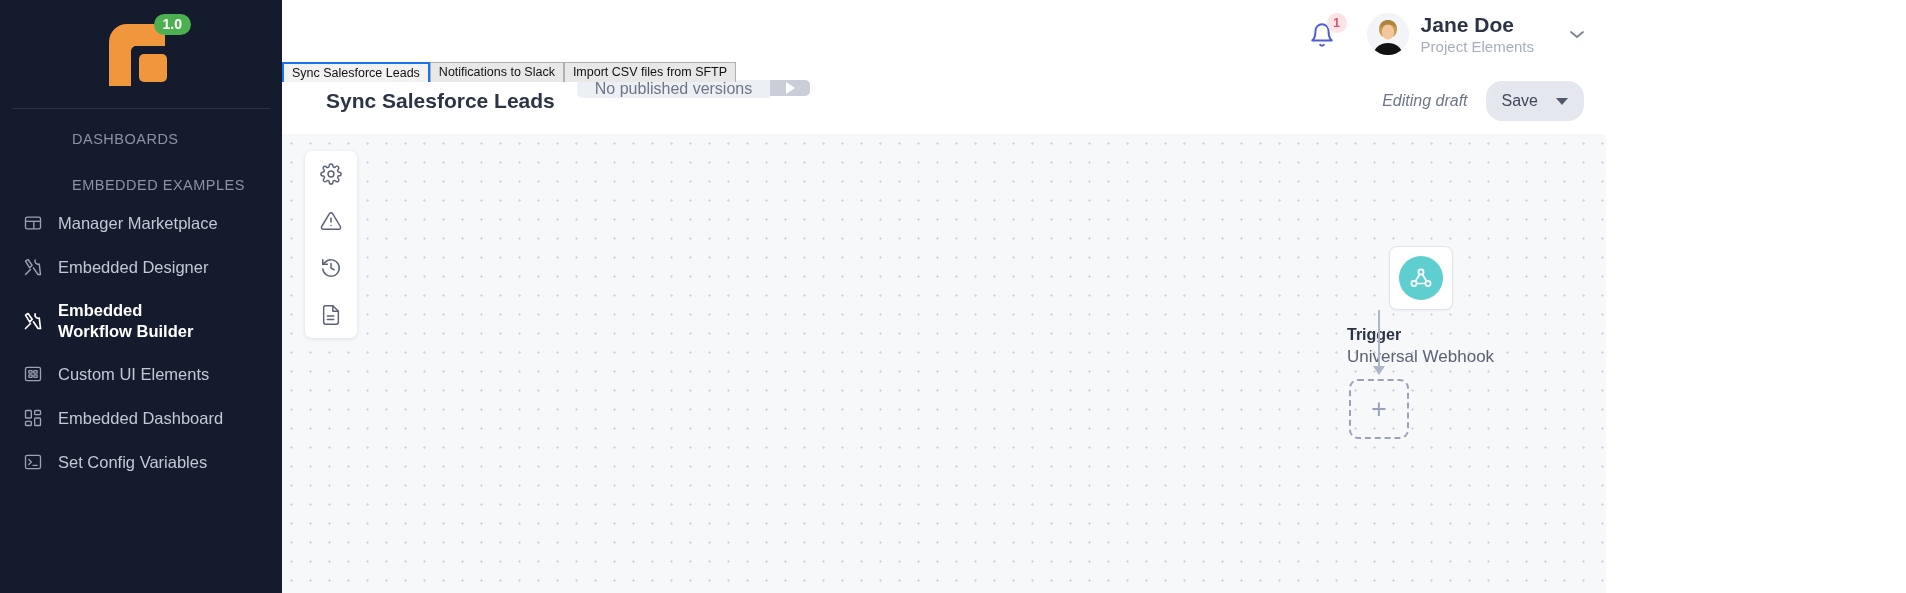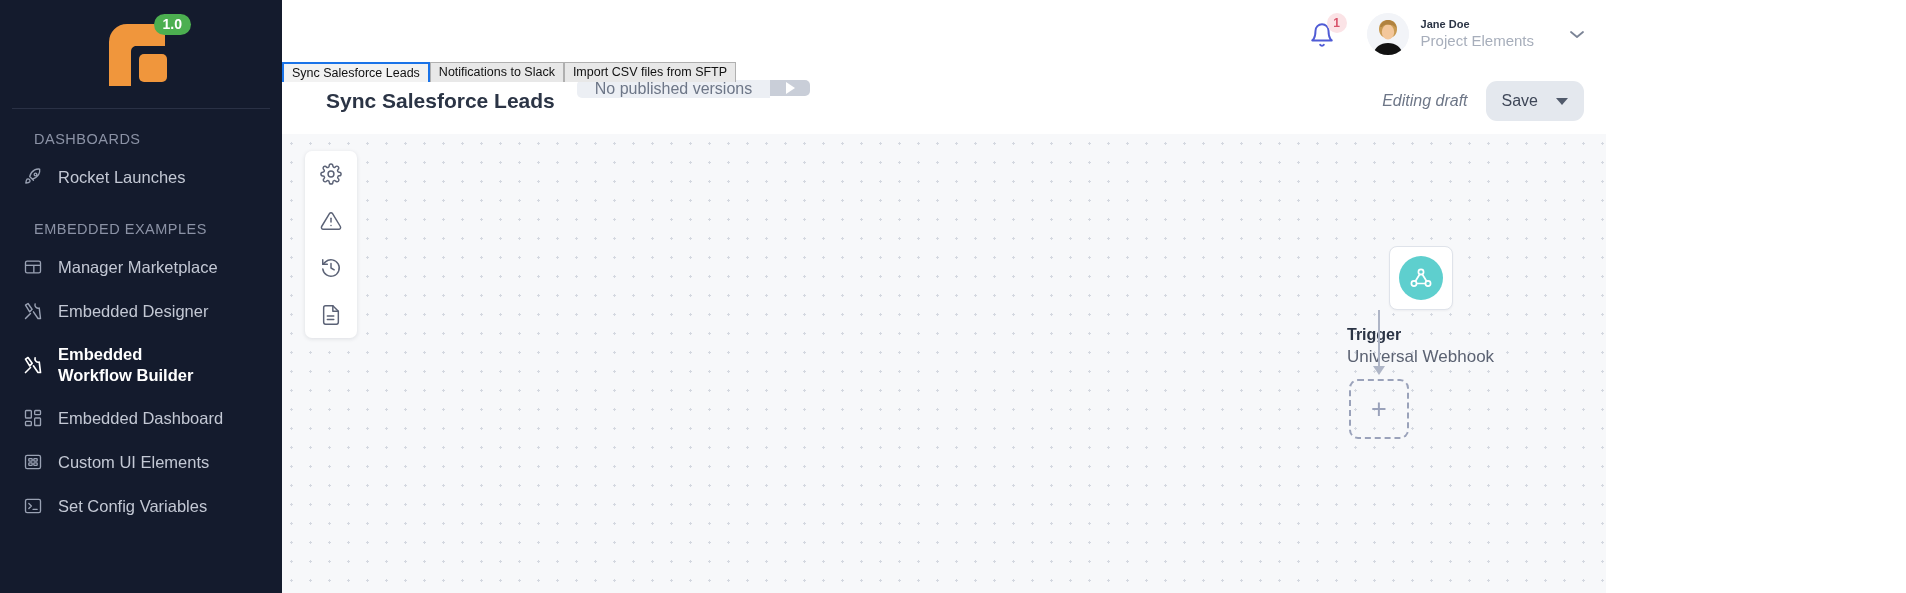--- a/index.html
+++ b/index.html
@@ -32,21 +32,21 @@
     position: absolute; right: -14px; top: -6px;
     background: #4caf50; color: #fff;
     border-radius: 999px;
     font-size: 14px; font-weight: 700;
     padding: 3px 9px;
     line-height: 1.1;
   }
   .sb-divider { height: 1px; background: #2a3145; margin: 0 12px; }
   .sb-section {
     color: #8b92a5; font-size: 14.5px; letter-spacing: .5px;
-    padding: 22px 22px 8px 34px; text-transform: uppercase;
+    padding: 22px 22px 8px 34px; text-transform: uppercase; margin-left: 38px;
   }
   .sb-item {
     display: flex; align-items: center; gap: 14px;
     padding: 11px 22px;
     color: #c3c8d4; font-size: 16.5px;
     cursor: pointer;
     line-height: 1.25;
   }
   .sb-item .sb-ico { flex: 0 0 22px; width: 22px; height: 22px; display:flex; align-items:center; justify-content:center; }
   .sb-item .sb-ico svg { width: 20px; height: 20px; }
@@ -71,21 +71,21 @@
   .bell-badge {
     position: absolute; right: -6px; top: -4px;
     width: 20px; height: 20px; border-radius: 50%;
     background: #fbe3e6; color: #d8546b;
     font-size: 12px; font-weight: 700;
     display: flex; align-items: center; justify-content: center;
   }
   .user-block { display: flex; align-items: center; gap: 12px; cursor: pointer; }
   .avatar { width: 42px; height: 42px; border-radius: 50%; overflow: hidden; position: relative; background: #f2f4f8; }
   .user-text { line-height: 1.25; }
-  .user-name { font-size: 11px; font-weight: 700; color: #2b3445; }
+  .user-name { font-size: 21px; font-weight: 700; color: #2b3445; }
   .user-role { font-size: 15px; color: #a7aebb; }
   .user-caret { margin-left: 22px; color: #7b8496; font-size: 15px; }
 
   
   .tabstrip {
     position: absolute; left: 0; top: 62px;
     display: flex; align-items: flex-end; gap: 0;
     z-index: 20; height: 20px;
   }
   .btab {
@@ -127,21 +127,21 @@
     width: 40px; background: #c9ced8;
     border-radius: 0 5px 5px 0;
     display: flex; align-items: center; justify-content: center;
     cursor: pointer;
   }
   .play-btn svg { width: 16px; height: 16px; }
   .wf-right { margin-left: auto; display: flex; align-items: center; gap: 18px; }
   .draft-txt { font-style: italic; font-size: 16px; color: #6d7687; }
   .save-btn {
     background: #e4e8ee; color: #3e4657;
-    font-size: 16px; border: none; border-radius: 11px;
+    font-size: 16px; border: none; border-radius: 16px;
     height: 40px; padding: 0 16px;
     display: flex; align-items: center; gap: 18px;
     cursor: pointer;
   }
   .save-caret { font-size: 10px; color: #515a6b; }
 
   
   .canvas {
     flex: 1; position: relative;
     background-color: #f7f8fa;
@@ -213,30 +213,20 @@
           <rect x="34" y="34" width="28" height="28" rx="5" fill="#f0963c"></rect>
         </svg>
         <span class="logo-badge">1.0</span>
       </div>
     </div>
 
     <div class="sb-divider"></div>
 
     <div class="sb-section">DASHBOARDS</div>
 
-    <div class="sb-item">
-      <span class="sb-ico">
-        <svg viewBox="0 0 24 24" fill="none" stroke="#9aa2b4" stroke-width="1.6" stroke-linecap="round" stroke-linejoin="round">
-          <path d="M5 14.5c-1.2 1.2-1.6 4.8-1.6 4.8s3.6-.4 4.8-1.6a2.4 2.4 0 0 0-3.2-3.2z"></path>
-          <path d="M12.5 16 8 11.5c.8-3 3.2-6.5 6-8 1.7-.9 4.5-1.2 6-1 .2 1.5-.1 4.3-1 6-1.5 2.8-5 5.2-8 6z"></path>
-          <circle cx="15" cy="9" r="1.6"></circle>
-        </svg>
-      </span>
-      <span class="sb-label">Rocket Launches</span>
-    </div>
 
     <div class="sb-section">EMBEDDED EXAMPLES</div>
 
     <div class="sb-item">
       <span class="sb-ico">
         <svg viewBox="0 0 24 24" fill="none" stroke="#9aa2b4" stroke-width="1.6">
           <rect x="3" y="5" width="18" height="14" rx="2"></rect>
             <line x1="3" y1="10" x2="21" y2="10"></line>
             <line x1="13" y1="10" x2="13" y2="19"></line>
         </svg>
@@ -258,45 +248,45 @@
 
     <div class="sb-item active two-line">
       <span class="sb-ico">
         <svg viewBox="0 0 24 24" fill="none" stroke="#ffffff" stroke-width="2" stroke-linecap="round" stroke-linejoin="round">
           <path d="M3 21l6-6"></path>
             <path d="M14.5 3.5a4 4 0 0 0 5 5L21 21l-3 0-5.5-8"></path>
             <path d="M3 5l3-2 5 7-3 3z"></path>
         </svg>
       </span>
       <span class="sb-label">Embedded Workflow Builder</span>
-    </div>
-
-    <div class="sb-item">
-      <span class="sb-ico">
-        <svg viewBox="0 0 24 24" fill="none" stroke="#9aa2b4" stroke-width="1.6">
-          <rect x="3" y="3" width="7" height="9" rx="1"></rect>
-            <rect x="14" y="3" width="7" height="5" rx="1"></rect>
-          <rect x="14" y="12" width="7" height="9" rx="1"></rect>
-            <rect x="3" y="16" width="7" height="5" rx="1"></rect>
-        </svg>
-      </span>
-      <span class="sb-label">Embedded Dashboard</span>
     </div>
 
     <div class="sb-item">
       <span class="sb-ico">
         <svg viewBox="0 0 24 24" fill="none" stroke="#9aa2b4" stroke-width="1.6">
           <rect x="3" y="4" width="18" height="16" rx="2"></rect>
           <rect x="7" y="8" width="4" height="3" rx=".7"></rect>
             <rect x="13" y="8" width="4" height="3" rx=".7"></rect>
           <rect x="7" y="13" width="4" height="3" rx=".7"></rect>
             <rect x="13" y="13" width="4" height="3" rx=".7"></rect>
         </svg>
       </span>
       <span class="sb-label">Custom UI Elements</span>
+    </div>
+
+    <div class="sb-item">
+      <span class="sb-ico">
+        <svg viewBox="0 0 24 24" fill="none" stroke="#9aa2b4" stroke-width="1.6">
+          <rect x="3" y="3" width="7" height="9" rx="1"></rect>
+            <rect x="14" y="3" width="7" height="5" rx="1"></rect>
+          <rect x="14" y="12" width="7" height="9" rx="1"></rect>
+            <rect x="3" y="16" width="7" height="5" rx="1"></rect>
+        </svg>
+      </span>
+      <span class="sb-label">Embedded Dashboard</span>
     </div>
 
     <div class="sb-item">
       <span class="sb-ico">
         <svg viewBox="0 0 24 24" fill="none" stroke="#9aa2b4" stroke-width="1.6" stroke-linecap="round" stroke-linejoin="round">
           <rect x="3" y="4" width="18" height="16" rx="2"></rect>
             <polyline points="7,9 10,12 7,15"></polyline>
             <line x1="12" y1="16" x2="17" y2="16"></line>
         </svg>
       </span>

